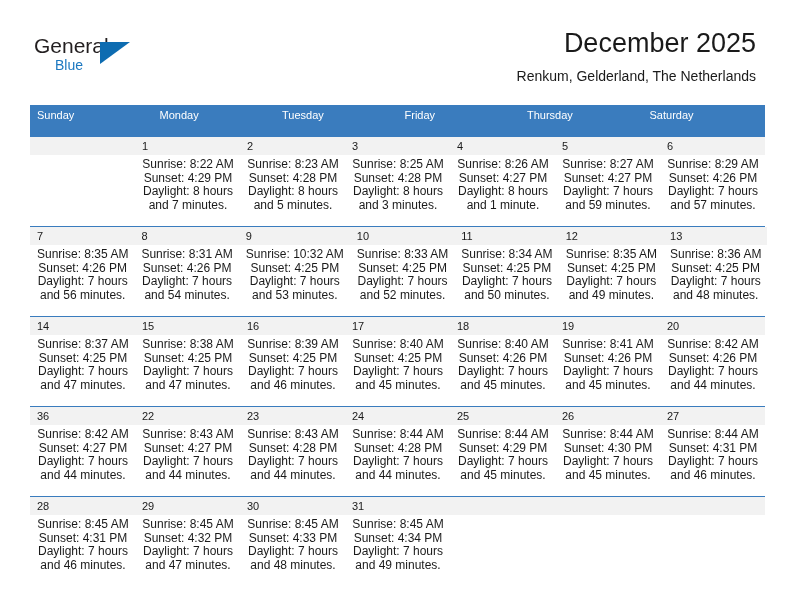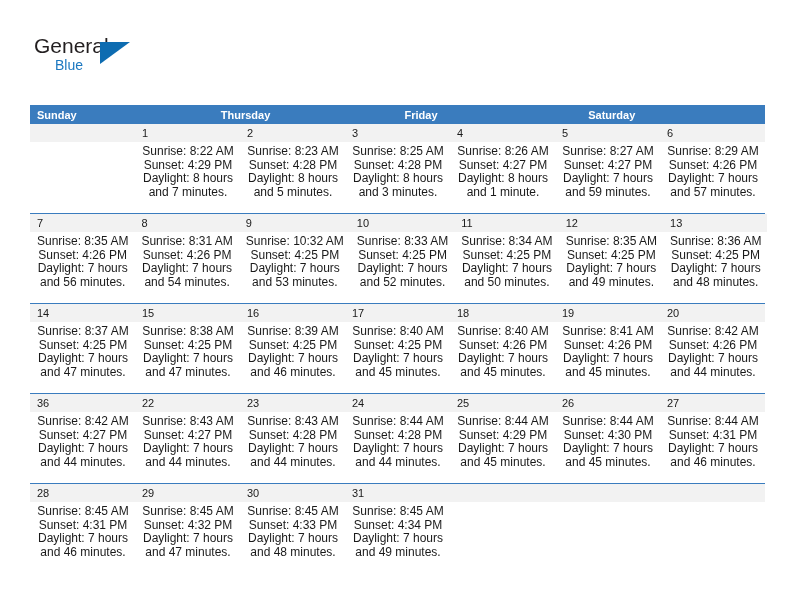--- a/index.html
+++ b/index.html
@@ -90,22 +90,21 @@
   
   .calendar {
     position: absolute;
     left: 30px;
     top: 105px;
     width: 735px;
   }
   .weekday-row {
     display: flex;
     background: #3a7cbe;
-    height: 19px;
-    font-weight: bold;
+    height: 32px;
   }
   .weekday {
     flex: 1 1 0;
     color: #ffffff;
     font-size: 11px;
     line-height: 20px;
     padding-left: 7px;
     box-sizing: border-box;
     white-space: nowrap;
     overflow: hidden;
@@ -162,28 +161,34 @@
 <div class="page">
 
   <div class="header">
 
     <div class="logo">
       <span class="logo-general">General</span>
       <span class="logo-triangle"></span>
       <span class="logo-blue">Blue</span>
     </div>
 
+    <div class="title-block">
+      <h1 class="cal-title">December 2025</h1>
+      <div class="cal-subtitle">Renkum, Gelderland, The Netherlands</div>
+    </div>
 
   </div>
 
   <div class="calendar">
     <div class="weekday-row" id="weekday-row">
         <div class="weekday">Sunday</div>
+        <div class="weekday">Monday</div>
+        <div class="weekday">Tuesday</div>
+        <div class="weekday">Friday</div>
         <div class="weekday">Thursday</div>
-        <div class="weekday">Friday</div>
         <div class="weekday">Saturday</div>
       </div>
     <div id="weeks-container">
         <div class="week first">
           <div class="week-inner">
             <div class="day-cell empty">
               <div class="day-num-band"></div>
               <div class="day-num"></div>
               <div class="day-info">
                 <div></div>

